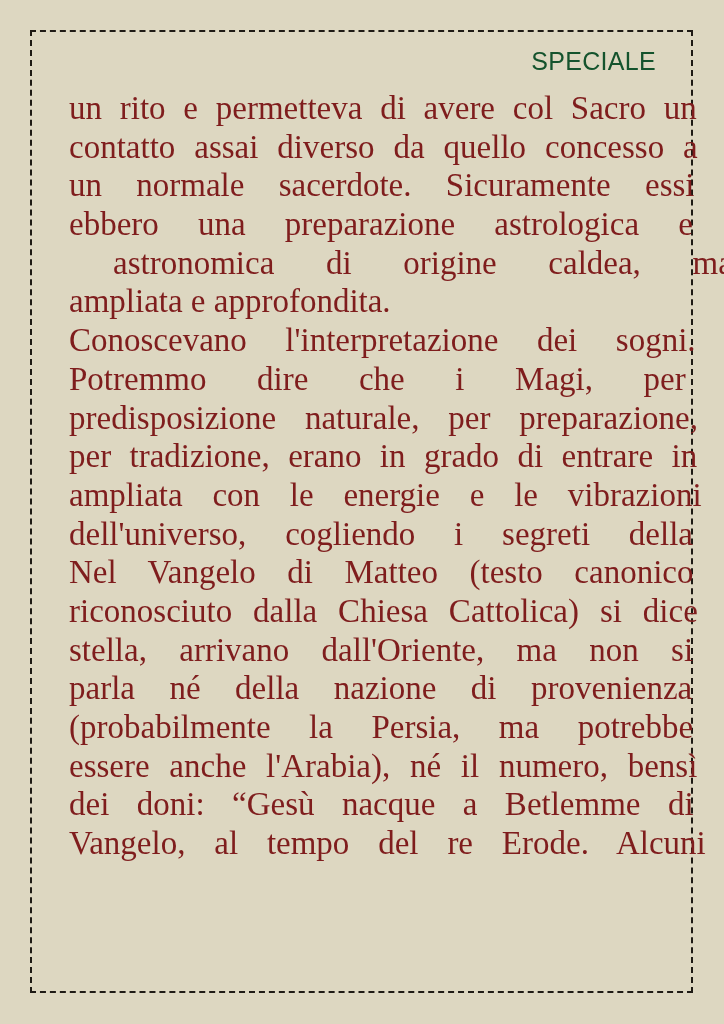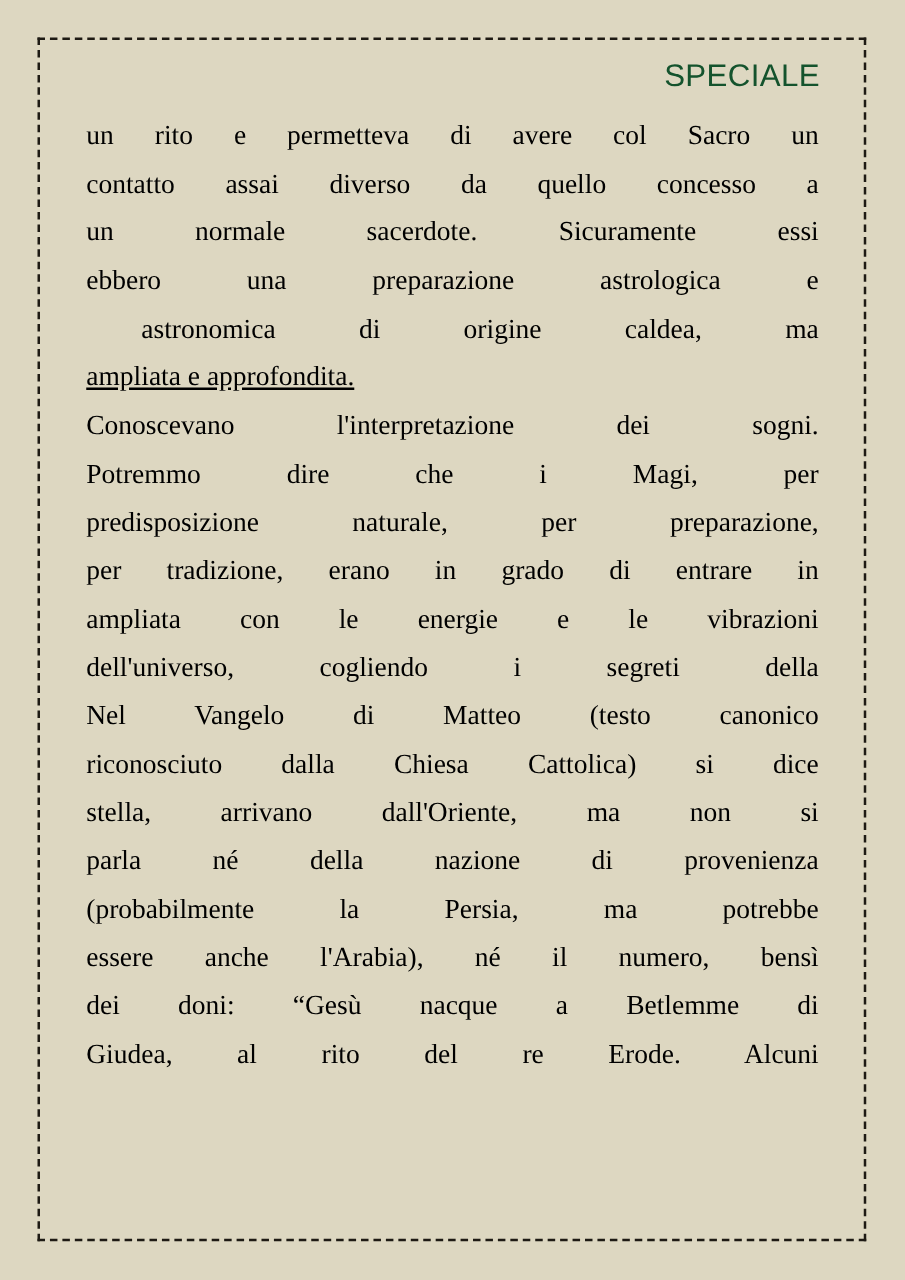--- a/index.html
+++ b/index.html
@@ -2,23 +2,23 @@
 <html><head>
 <meta charset="utf-8">
 <style>
   html, body { margin:0; padding:0; }
   body { width:724px; height:1024px; background:#ddd7c1; position:relative; overflow:hidden; }
   .frame { position:absolute; left:30px; top:30px; width:663px; height:963px;
     border:2px dashed #1e1a14; box-sizing:border-box; }
   .tag { position:absolute; right:68px; top:47px; color:#14532d;
     font-family:"Liberation Sans", sans-serif; font-size:25px; letter-spacing:0.3px; }
   .body { position:absolute; left:69px; top:89px; width:586px;
-    font-family:"Liberation Serif", serif; font-size:22px; line-height:38.7px; color:#000000; }
+    font-family:"Liberation Serif", serif; font-size:33px; line-height:38.7px; color:#7f1d1d; }
   .line { display:block; text-align:justify; text-align-last:justify; white-space:nowrap; height:38.7px; overflow:visible; }
-  .line.last { text-align-last:left;text-decoration:underline; }
+  .line.last { text-align-last:left; }
 </style>
 </head>
 <body>
 
 <div class="frame"></div>
 <div class="tag">SPECIALE</div>
 <div class="body" id="body">
   <span class="line" style="display: block; width: auto; word-spacing: 9.52148px;">un rito e permetteva di avere col Sacro un</span>
   <span class="line" style="display: block; width: auto; word-spacing: 10.7109px;">contatto assai diverso da quello concesso a</span>
   <span class="line" style="display: block; width: auto; word-spacing: 26.0234px;">un normale sacerdote. Sicuramente essi</span>
@@ -31,14 +31,14 @@
   <span class="line" style="display: block; width: auto; word-spacing: 10.1585px;">per tradizione, erano in grado di entrare in</span>
   <span class="line" style="display: block; width: auto; word-spacing: 21.5365px;">ampliata con le energie e le vibrazioni</span>
   <span class="line" style="display: block; width: auto; word-spacing: 30.5703px;">dell'universo, cogliendo i segreti della</span>
   <span class="line" style="display: block; width: auto; word-spacing: 23.2937px;">Nel Vangelo di Matteo (testo canonico</span>
   <span class="line" style="display: block; width: auto; word-spacing: 12.6813px;">riconosciuto dalla Chiesa Cattolica) si dice</span>
   <span class="line" style="display: block; width: auto; word-spacing: 24.1187px;">stella, arrivano dall'Oriente, ma non si</span>
   <span class="line" style="display: block; width: auto; word-spacing: 26.2531px;">parla né della nazione di provenienza</span>
   <span class="line" style="display: block; width: auto; word-spacing: 30.2578px;">(probabilmente la Persia, ma potrebbe</span>
   <span class="line" style="display: block; width: auto; word-spacing: 11.4974px;">essere anche l'Arabia), né il numero, bensì</span>
   <span class="line" style="display: block; width: auto; word-spacing: 19.1823px;">dei doni: “Gesù nacque a Betlemme di</span>
-  <span class="line" style="display: block; width: auto; word-spacing: 20.5938px;">Giudea, al rito del re Erode. Alcuni</span>
+  <span class="line" style="display: block; width: auto; word-spacing: 20.5938px;">Vangelo, al tempo del re Erode. Alcuni</span>
 </div>
 
 </body></html>

